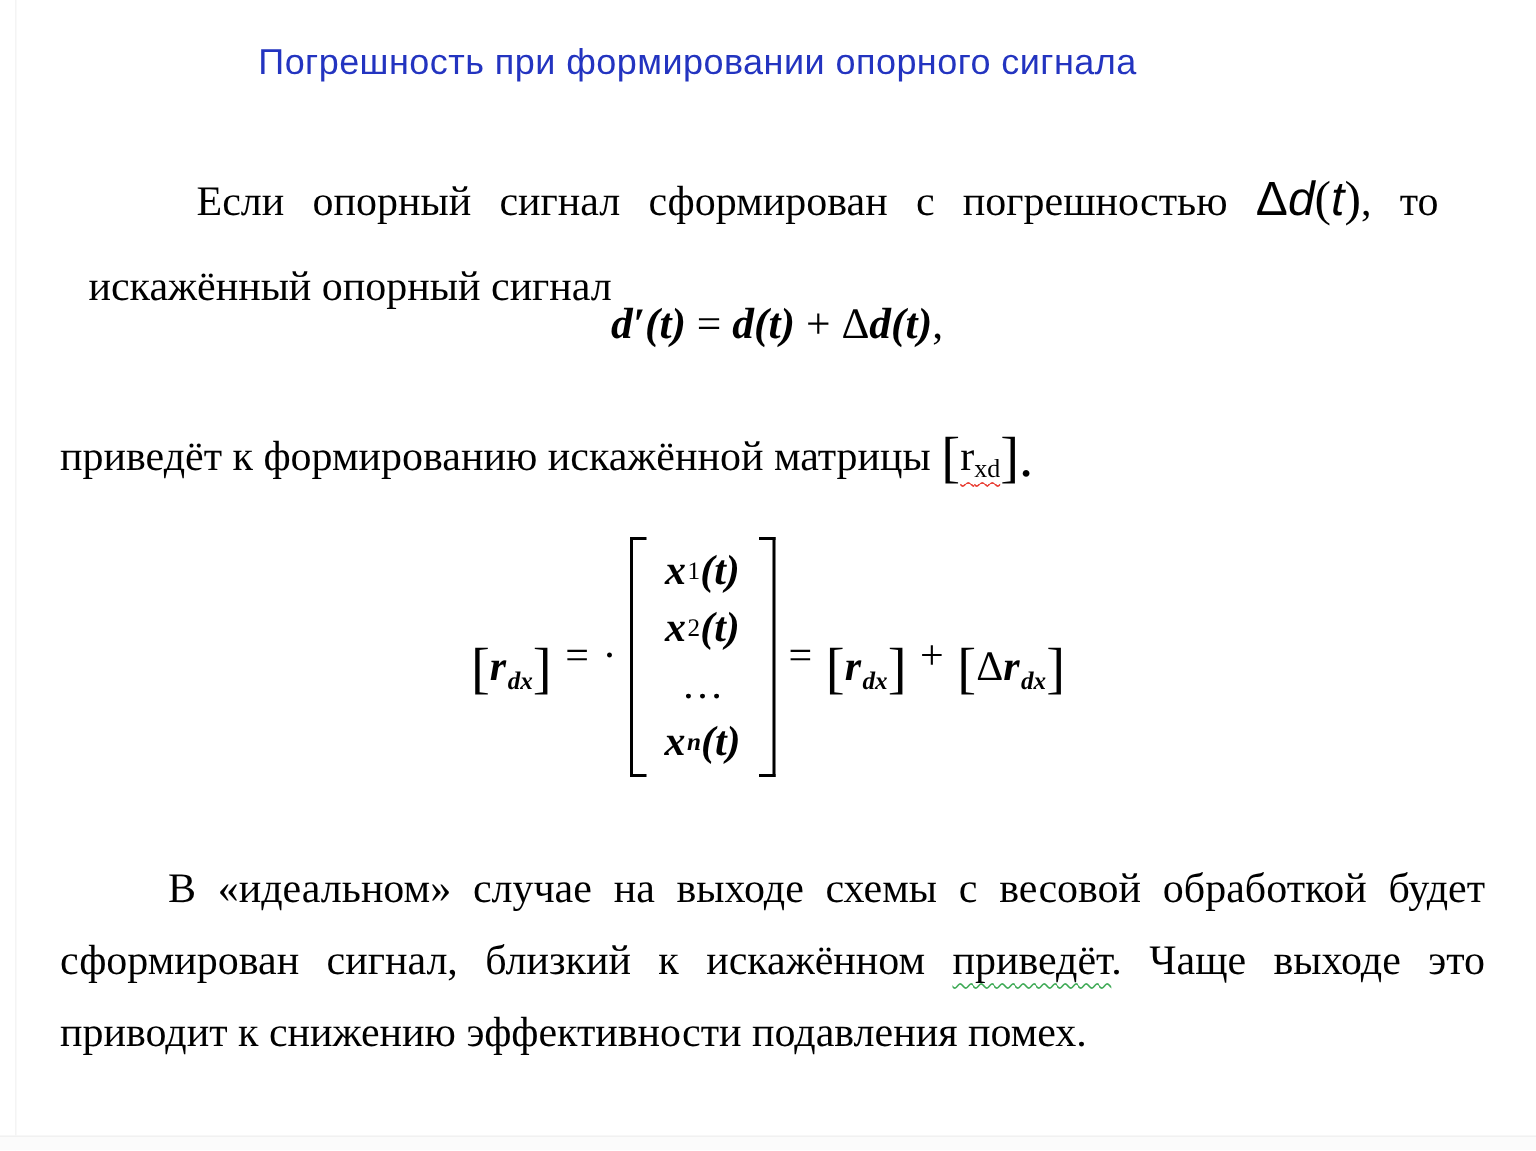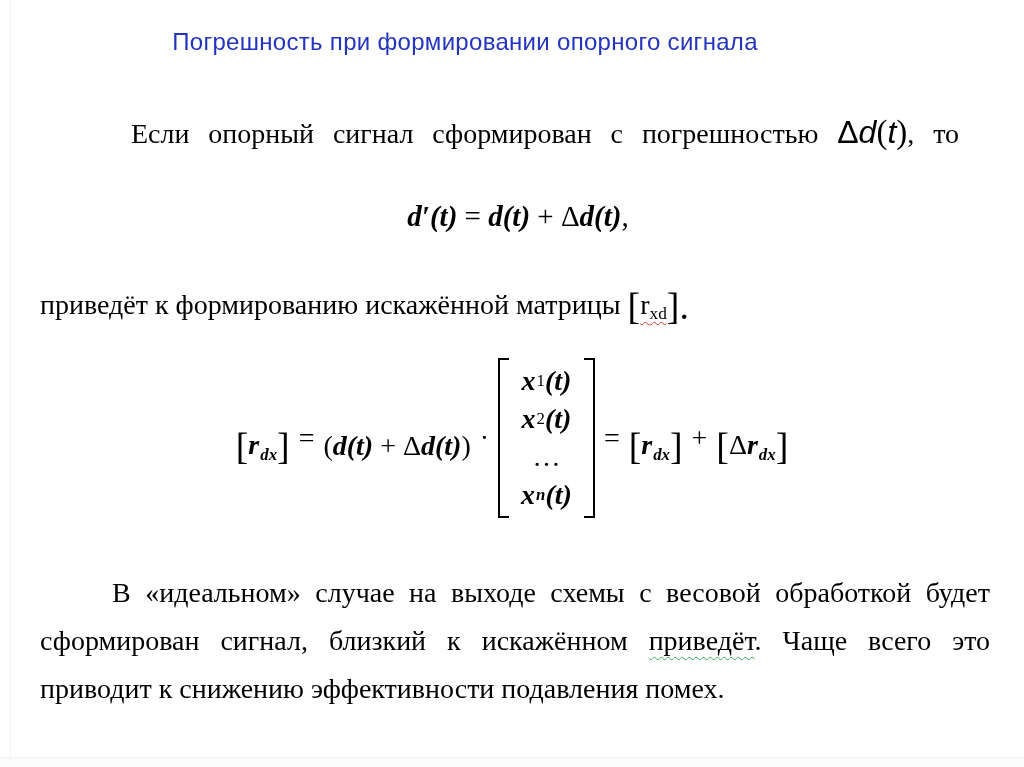--- a/index.html
+++ b/index.html
@@ -70,39 +70,39 @@
 <div class="slide">
   <div class="edge-left"></div>
 
   <div class="title">Погрешность при формировании опорного сигнала</div>
 
   <div class="p1">
     <div class="jl ind">
       <span>Если опорный сигнал сформирован с погрешностью</span>
       <span class="imath"><span class="rom">Δ</span><span class="dvar">d</span><span class="par">(</span><span class="dvar">t</span><span class="par">)</span></span><span>, то</span>
     </div>
+    <div>искажённый опорный сигнал</div>
   </div>
 
   <div class="f1">
     <span class="it">d′(t)</span>
     <span class="rom">=</span>
     <span class="it">d(t)</span>
     <span class="rom">+</span>
     <span class="rom">Δ</span><span class="it">d(t)</span><span class="rom">,</span>
   </div>
 
   <div class="p2">
     <span>приведёт к формированию искажённой матрицы</span>
     <span class="tok"><span class="br">[</span><span class="wavy-red"><span>r</span><span class="sub-txt">xd</span></span><span class="br">].</span></span>
   </div>
 
   <div class="f2">
     <span class="tok"><span class="br">[</span><span class="it">r</span><span class="sb it">dx</span><span class="br">]</span></span>
     <span class="rom">=</span>
-    <span class="tok"><span class="rom">(</span><span class="it">d(t)</span><span class="rom plusgap">+</span><span class="rom">Δ</span><span class="it">d(t)</span><span class="rom">)</span></span>
     <span class="rom">·</span>
     <div class="vec">
       <div class="vbr vbr-l"></div>
       <div class="vrows">
         <div class="vrow">
             <span class="it">x</span>
             <span class="sb">1</span>
             <span class="it">(t)</span>
           </div>
         <div class="vrow">
@@ -124,19 +124,19 @@
     <span class="rom">=</span>
     <span class="tok"><span class="br">[</span><span class="it">r</span><span class="sb it">dx</span><span class="br">]</span></span>
     <span class="rom">+</span>
     <span class="tok"><span class="br">[</span><span class="rom">Δ</span><span class="it">r</span><span class="sb it">dx</span><span class="br">]</span></span>
   </div>
 
   <div class="p3">
     <div class="jl ind">В «идеальном» случае на выходе схемы с весовой обработкой будет</div>
     <div class="jl">
       <span>сформирован сигнал, близкий к искажённом</span>
-      <span class="wavy-green">приведёт</span><span>. Чаще всего это</span>
+      <span class="wavy-green">приведёт</span><span>. Чаще выходе это</span>
     </div>
     <div>приводит к снижению эффективности подавления помех.</div>
   </div>
 
   <div class="edge-bottom"></div>
 </div>
 
 </body></html>

